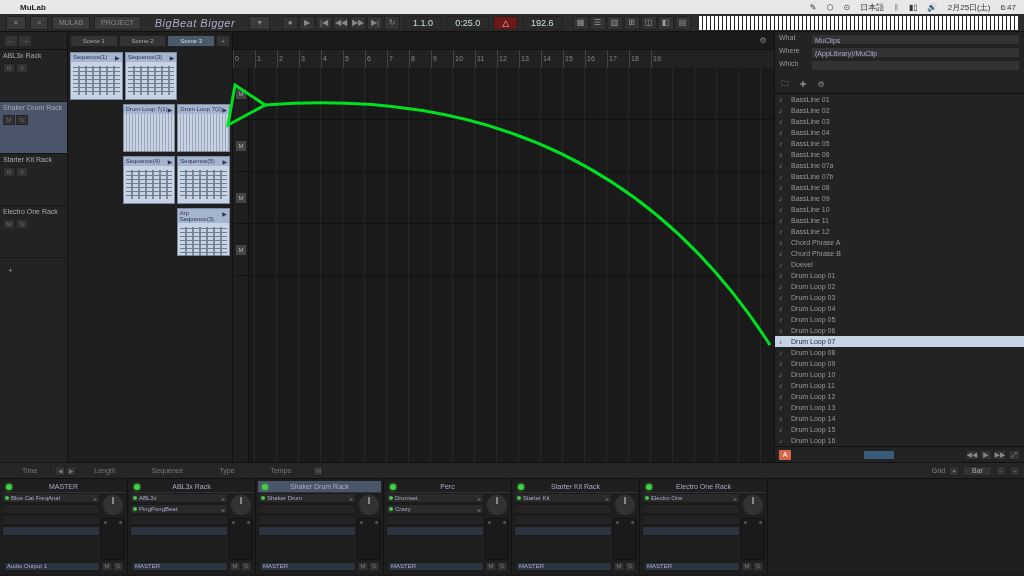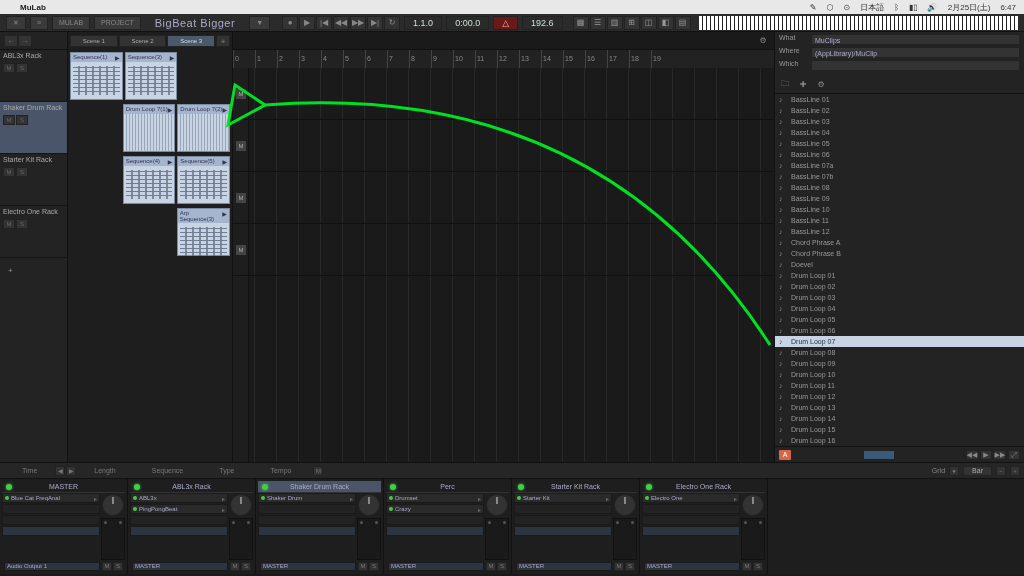--- a/index.html
+++ b/index.html
@@ -5,21 +5,21 @@
   * { box-sizing: border-box; margin: 0; padding: 0; font-family: -apple-system, sans-serif; }
   body { width: 1024px; height: 576px; background: #1a1a1a; color: #999; font-size: 8px; overflow: hidden; position: relative; }
   
   .menubar { height: 14px; background: #e8e8e8; display: flex; align-items: center; padding: 0 8px; justify-content: space-between; }
   .menubar-left { display: flex; gap: 12px; align-items: center; color: #222; }
   .menubar-right { display: flex; gap: 10px; align-items: center; color: #333; font-size: 8px; }
   .apple-logo { font-size: 10px; }
   
   .toolbar { height: 18px; background: #2b2b2b; display: flex; align-items: center; padding: 0 6px; gap: 4px; border-bottom: 1px solid #111; }
   .tb-btn { height: 14px; padding: 0 6px; background: #3a3a3a; border: 1px solid #222; color: #888; font-size: 7px; display: flex; align-items: center; }
-  .project-name { color: #aac; font-size: 11px; padding: 0 10px; letter-spacing: 0.5px; }
+  .project-name { color: #aac; font-size: 11px; padding: 0 10px; letter-spacing: 0.5px; font-style: italic; }
   .transport { display: flex; gap: 1px; margin-left: 8px; }
   .transport-btn { width: 16px; height: 14px; background: #333; border: 1px solid #222; color: #888; display: flex; align-items: center; justify-content: center; font-size: 8px; }
   .info-box { padding: 0 8px; height: 14px; color: #c8e0d0; font-size: 9px; background: #2a2a2a; border: 1px solid #222; display: flex; align-items: center; }
   .info-red { background: #6a1818; color: #ffb0b0; }
   .view-btns { display: flex; gap: 1px; margin-left: 6px; }
   .view-btn { width: 16px; height: 14px; background: #333; border: 1px solid #222; display: flex; align-items: center; justify-content: center; }
   .piano { flex: 1; min-width: 120px; height: 14px; background: repeating-linear-gradient(90deg, #fff 0, #fff 3px, #222 3px, #222 4px); position: relative; margin-left: 4px; }
   
   .main { display: flex; height: 430px; }
   
@@ -140,21 +140,21 @@
   <div class="transport">
     <span class="transport-btn">●</span>
     <span class="transport-btn">▶</span>
     <span class="transport-btn">|◀</span>
     <span class="transport-btn">◀◀</span>
     <span class="transport-btn">▶▶</span>
     <span class="transport-btn">▶|</span>
     <span class="transport-btn">↻</span>
   </div>
   <span class="info-box">1.1.0</span>
-  <span class="info-box">0:00.0</span>
+  <span class="info-box">0:25.0</span>
   <span class="info-box info-red">△</span>
   <span class="info-box">192.6</span>
   <div class="view-btns">
     <span class="view-btn">▦</span>
     <span class="view-btn">☰</span>
     <span class="view-btn">▥</span>
     <span class="view-btn">⊞</span>
     <span class="view-btn">◫</span>
     <span class="view-btn">◧</span>
     <span class="view-btn">▤</span>

